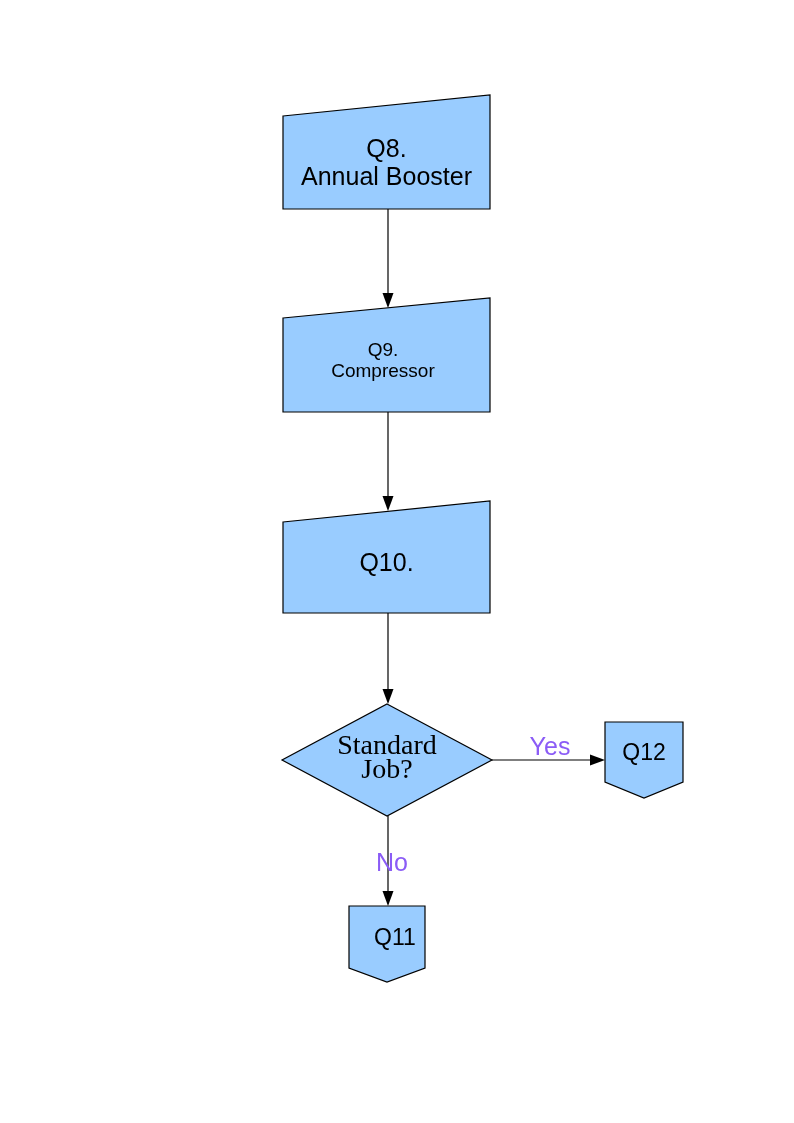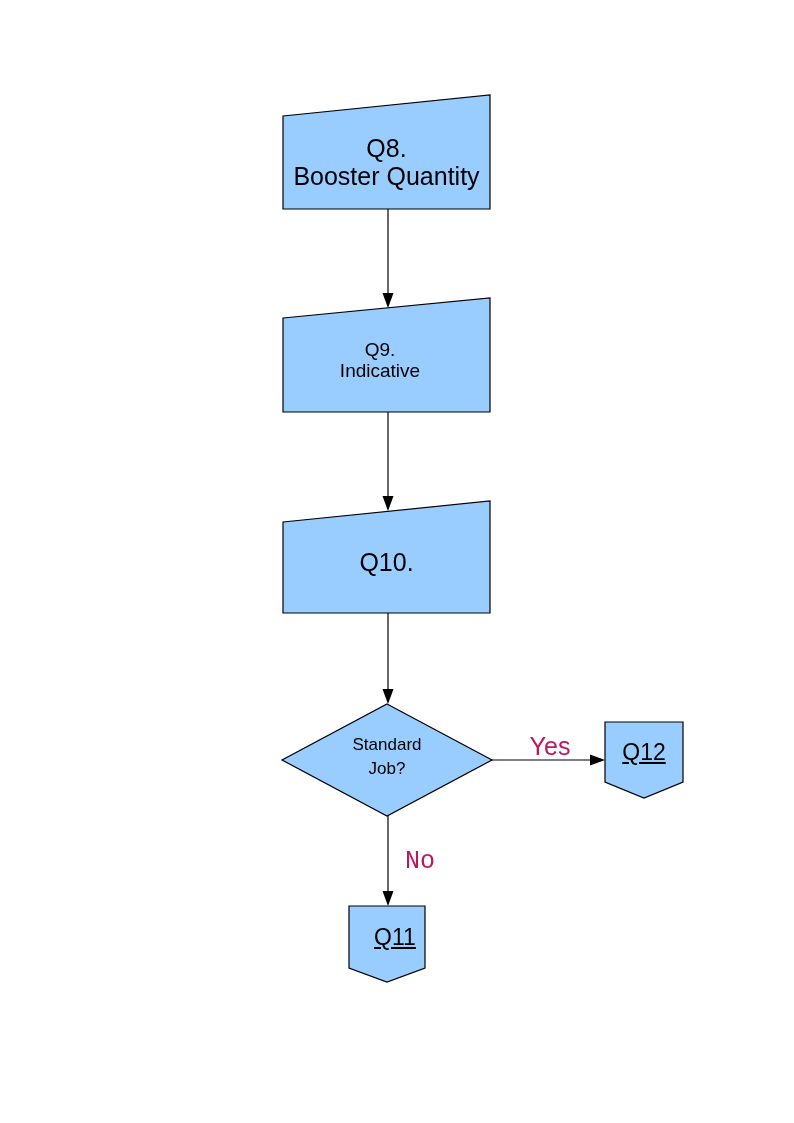--- a/index.html
+++ b/index.html
@@ -40,27 +40,27 @@
     display: flex;
     flex-direction: column;
     align-items: center;
     justify-content: center;
     text-align: center;
     color: #000000;
     white-space: nowrap;
   }
   .fs25 { font-size: 25px; line-height: 28px; }
   .fs19 { font-size: 19px; line-height: 21px; }
-  .fs21 { font-size: 17px; line-height: 24px; }
-  .fs23 { font-size: 23px; line-height: 26px; text-decoration: underline; }
+  .fs21 { font-size: 28px; line-height: 24px; font-family: Liberation Serif, serif; }
+  .fs23 { font-size: 23px; line-height: 26px; }
   .edge-label {
     position: absolute;
     font-size: 25px;
     line-height: 26px;
-    color: #be185d;
+    color: #8b5cf6;
     white-space: nowrap;
   }
 </style>
 </head>
 <body>
 
 <div class="canvas">
 
   <svg class="diagram-svg" viewBox="0 0 794 1123" xmlns="http://www.w3.org/2000/svg">
 
@@ -87,26 +87,26 @@
     <polygon class="node" points="605,722 683,722 683,782 644,798 605,782" fill="#99CCFF"></polygon>
 
     <line class="connector" x1="388" y1="816" x2="388" y2="894"></line>
     <polygon class="arrowhead" points="388,906 382.5,891 393.5,891"></polygon>
 
     <polygon class="node" points="349,906 425,906 425,968 387,982 349,968" fill="#99CCFF"></polygon>
   </svg>
 
   <div class="label fs25" style="left:283px; top:118px; width:207px; height:88px;">
     <div>Q8.</div>
-    <div>Booster Quantity</div>
+    <div>Annual Booster</div>
   </div>
 
-  <div class="label fs19" style="left:295px; top:314px; width:170px; height:92px;">
+  <div class="label fs19" style="left:282px; top:314px; width:170px; height:92px;padding-left:16px;">
     <div>Q9.</div>
-    <div>Indicative</div>
+    <div>Compressor</div>
   </div>
 
   <div class="label fs25" style="left:283px; top:516px; width:207px; height:92px;">
     <div>Q10.</div>
   </div>
 
   <div class="label fs21" style="left:282px; top:701px; width:210px; height:111px;">
     <div>Standard</div>
     <div>Job?</div>
   </div>
@@ -114,15 +114,15 @@
   <div class="label fs23" style="left:605px; top:722px; width:78px; height:60px;">
     <div>Q12</div>
   </div>
 
   <div class="label fs23" style="left:349px; top:906px; width:92px; height:62px;">
     <div>Q11</div>
   </div>
 
   <div class="edge-label" style="left:506px; top:733px; width:88px; text-align:center;">Yes</div>
 
-  <div class="edge-label" style="left:405px; top:849px;font-family:Liberation Mono, monospace;">No</div>
+  <div class="edge-label" style="left:376px; top:849px;">No</div>
 
 </div>
 
 </body></html>

